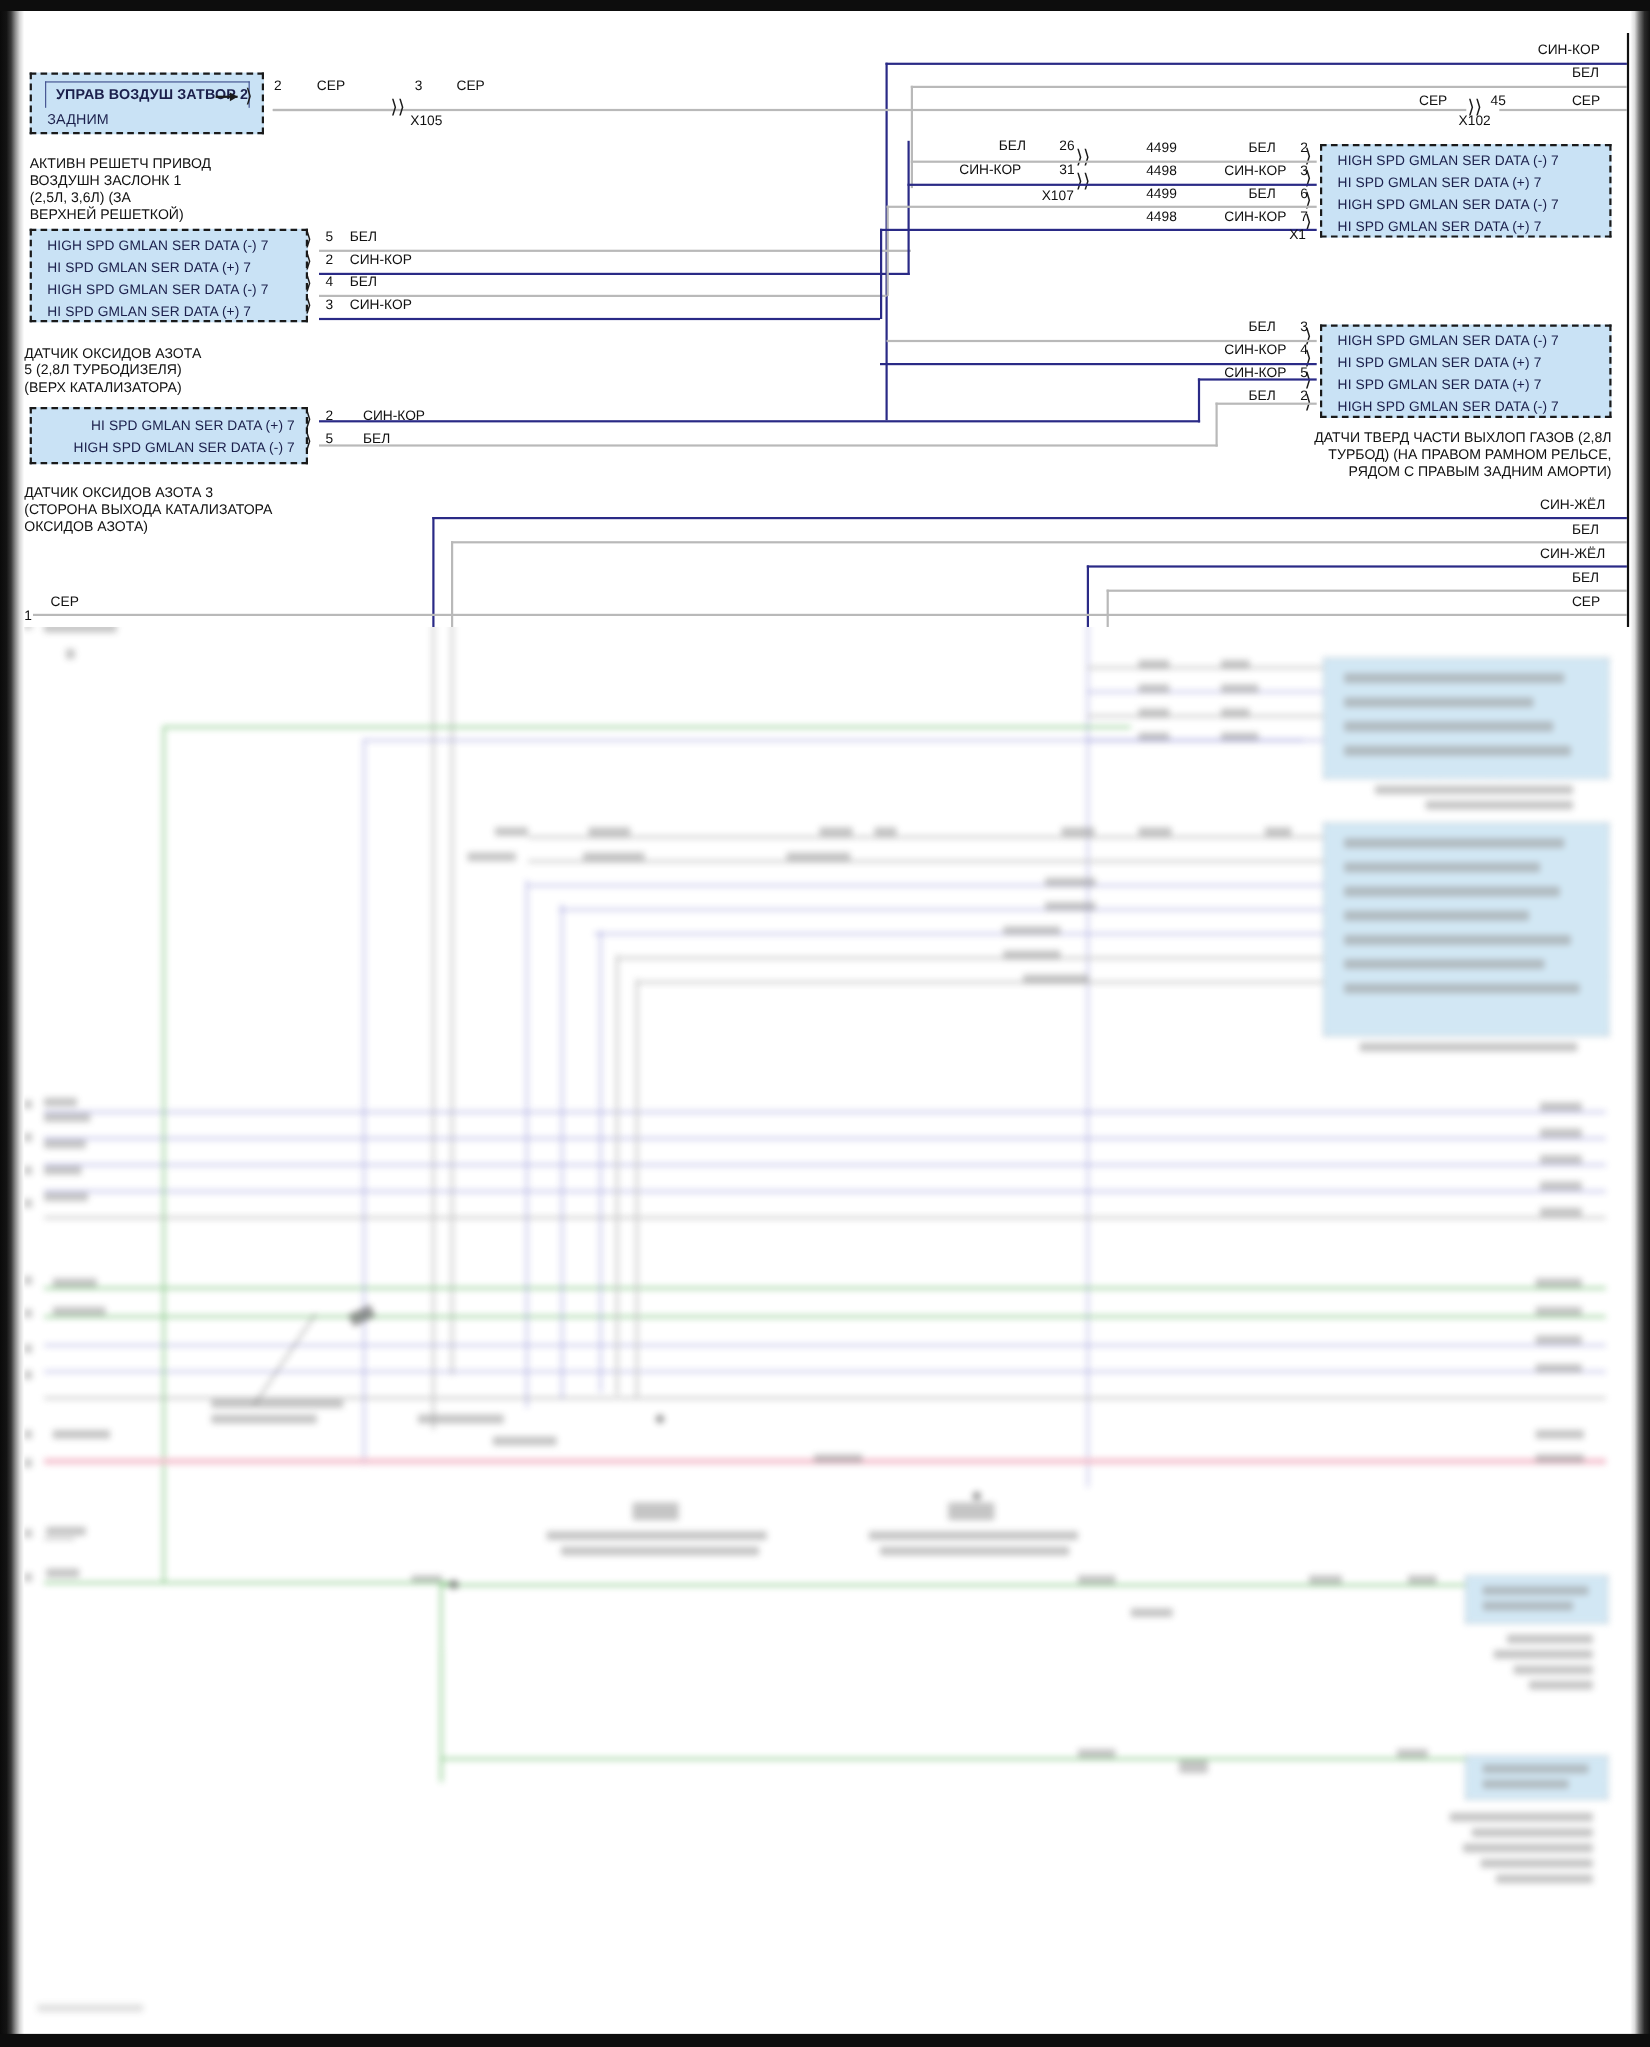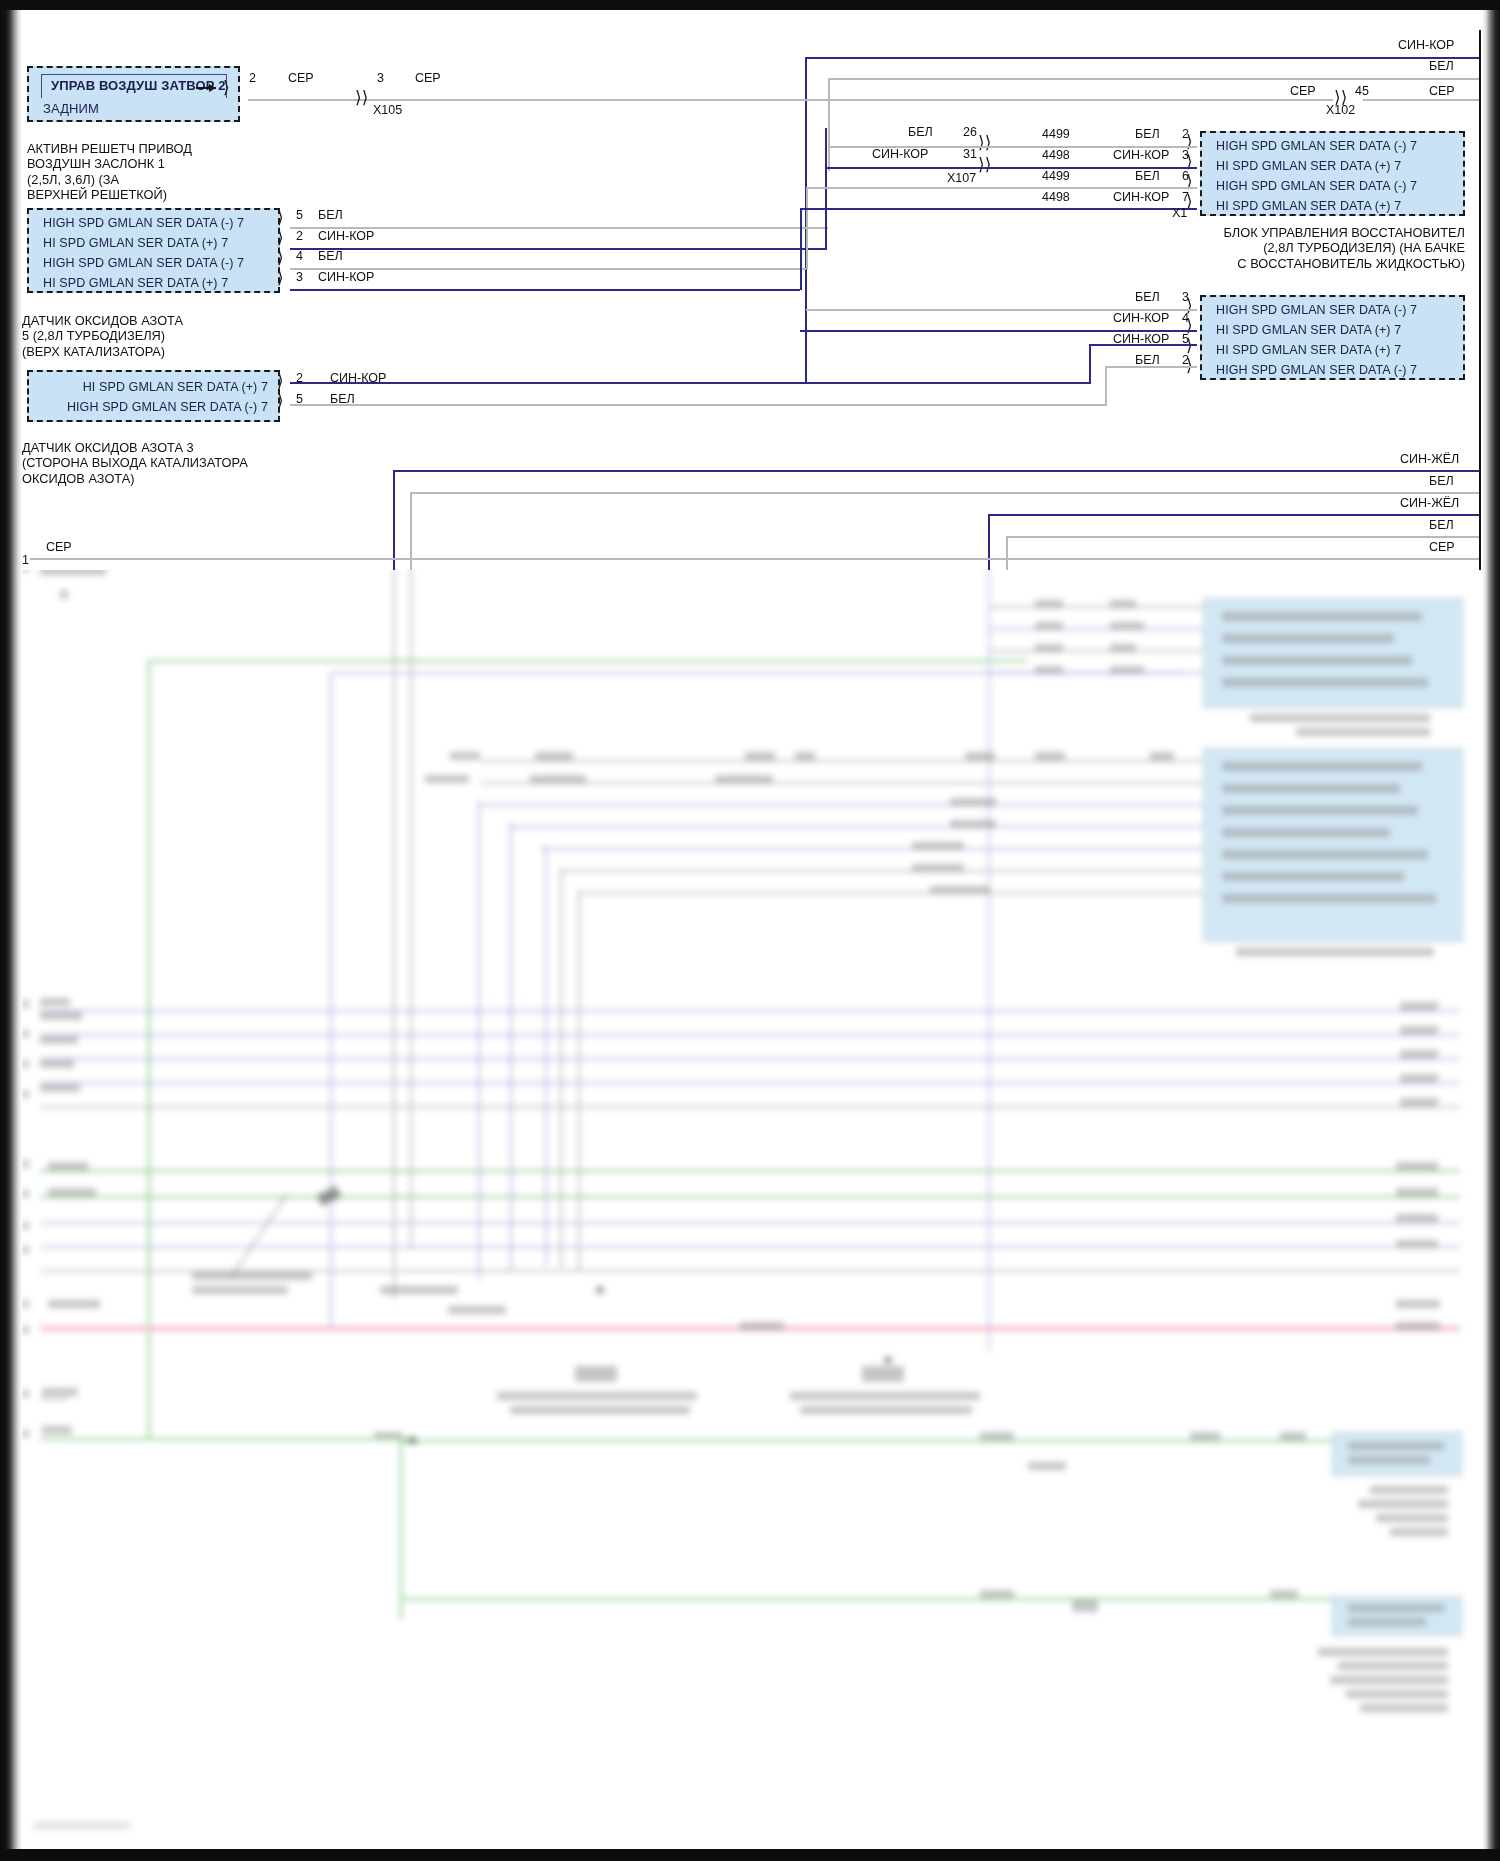--- a/index.html
+++ b/index.html
@@ -229,23 +229,20 @@
     <div class="w h grey" style="left:806px;top:187px;width:391px;"></div>
     <div class="w v grey" style="left:806px;top:187px;height:82px;"></div>
 
     <div class="wirename" style="left:1042px;top:190px;">4498</div>
     <div class="wirename" style="left:1113px;top:190px;">СИН-КОР</div>
     <div class="num" style="left:1182px;top:190px;">7</div>
     <div class="w h blue" style="left:800px;top:208px;width:397px;"></div>
     <div class="w v blue" style="left:800px;top:208px;height:82px;"></div>
 
     <div class="xref" style="left:1172px;top:206px;">X1</div>
-    <div class="caption right" style="left:1165px;top:225px;width:300px;white-space:pre-line;text-align:right;">БЛОК УПРАВЛЕНИЯ ВОССТАНОВИТЕЛ
-(2,8Л ТУРБОДИЗЕЛЯ) (НА БАЧКЕ
-С ВОССТАНОВИТЕЛЬ ЖИДКОСТЬЮ)</div>
 
     <div class="comp" style="left:1200px;top:295px;width:265px;height:85px;">
       <div class="pinlabel" style="left:14px;top:6px;">HIGH SPD GMLAN SER DATA (-) 7</div>
       <div class="pinlabel" style="left:14px;top:26px;">HI SPD GMLAN SER DATA (+) 7</div>
       <div class="pinlabel" style="left:14px;top:46px;">HI SPD GMLAN SER DATA (+) 7</div>
       <div class="pinlabel" style="left:14px;top:66px;">HIGH SPD GMLAN SER DATA (-) 7</div>
     </div>
     <div class="conn" style="left:1186px;top:297px;">⟩</div>
     <div class="conn" style="left:1186px;top:317px;">⟩</div>
     <div class="conn" style="left:1186px;top:337px;">⟩</div>
@@ -260,20 +257,23 @@
     <div class="w h blue" style="left:800px;top:330px;width:397px;"></div>
 
     <div class="wirename" style="left:1113px;top:332px;">СИН-КОР</div>
     <div class="num" style="left:1182px;top:332px;">5</div>
     <div class="w h blue" style="left:1089px;top:344px;width:108px;"></div>
 
     <div class="wirename" style="left:1135px;top:353px;">БЕЛ</div>
     <div class="num" style="left:1182px;top:353px;">2</div>
     <div class="w h grey" style="left:1105px;top:366px;width:92px;"></div>
 
+    <div class="caption right" style="left:1145px;top:390px;width:320px;white-space:pre-line;text-align:right;">ДАТЧИ ТВЕРД ЧАСТИ ВЫХЛОП ГАЗОВ (2,8Л
+ТУРБОД) (НА ПРАВОМ РАМНОМ РЕЛЬСЕ,
+РЯДОМ С ПРАВЫМ ЗАДНИМ АМОРТИ)</div>
 
   </div>
 
   <div id="blurry">
    <div id="blurwrap">
 
     <div class="w h grey" style="left:30px;top:560px;width:1430px;"></div>
     <div class="btext" style="left:40px;top:566px;width:66px;height:9px;"></div>
     <div class="btext" style="left:22px;top:563px;width:7px;height:9px;"></div>
     <div class="btext" style="left:60px;top:590px;width:8px;height:9px;"></div>

